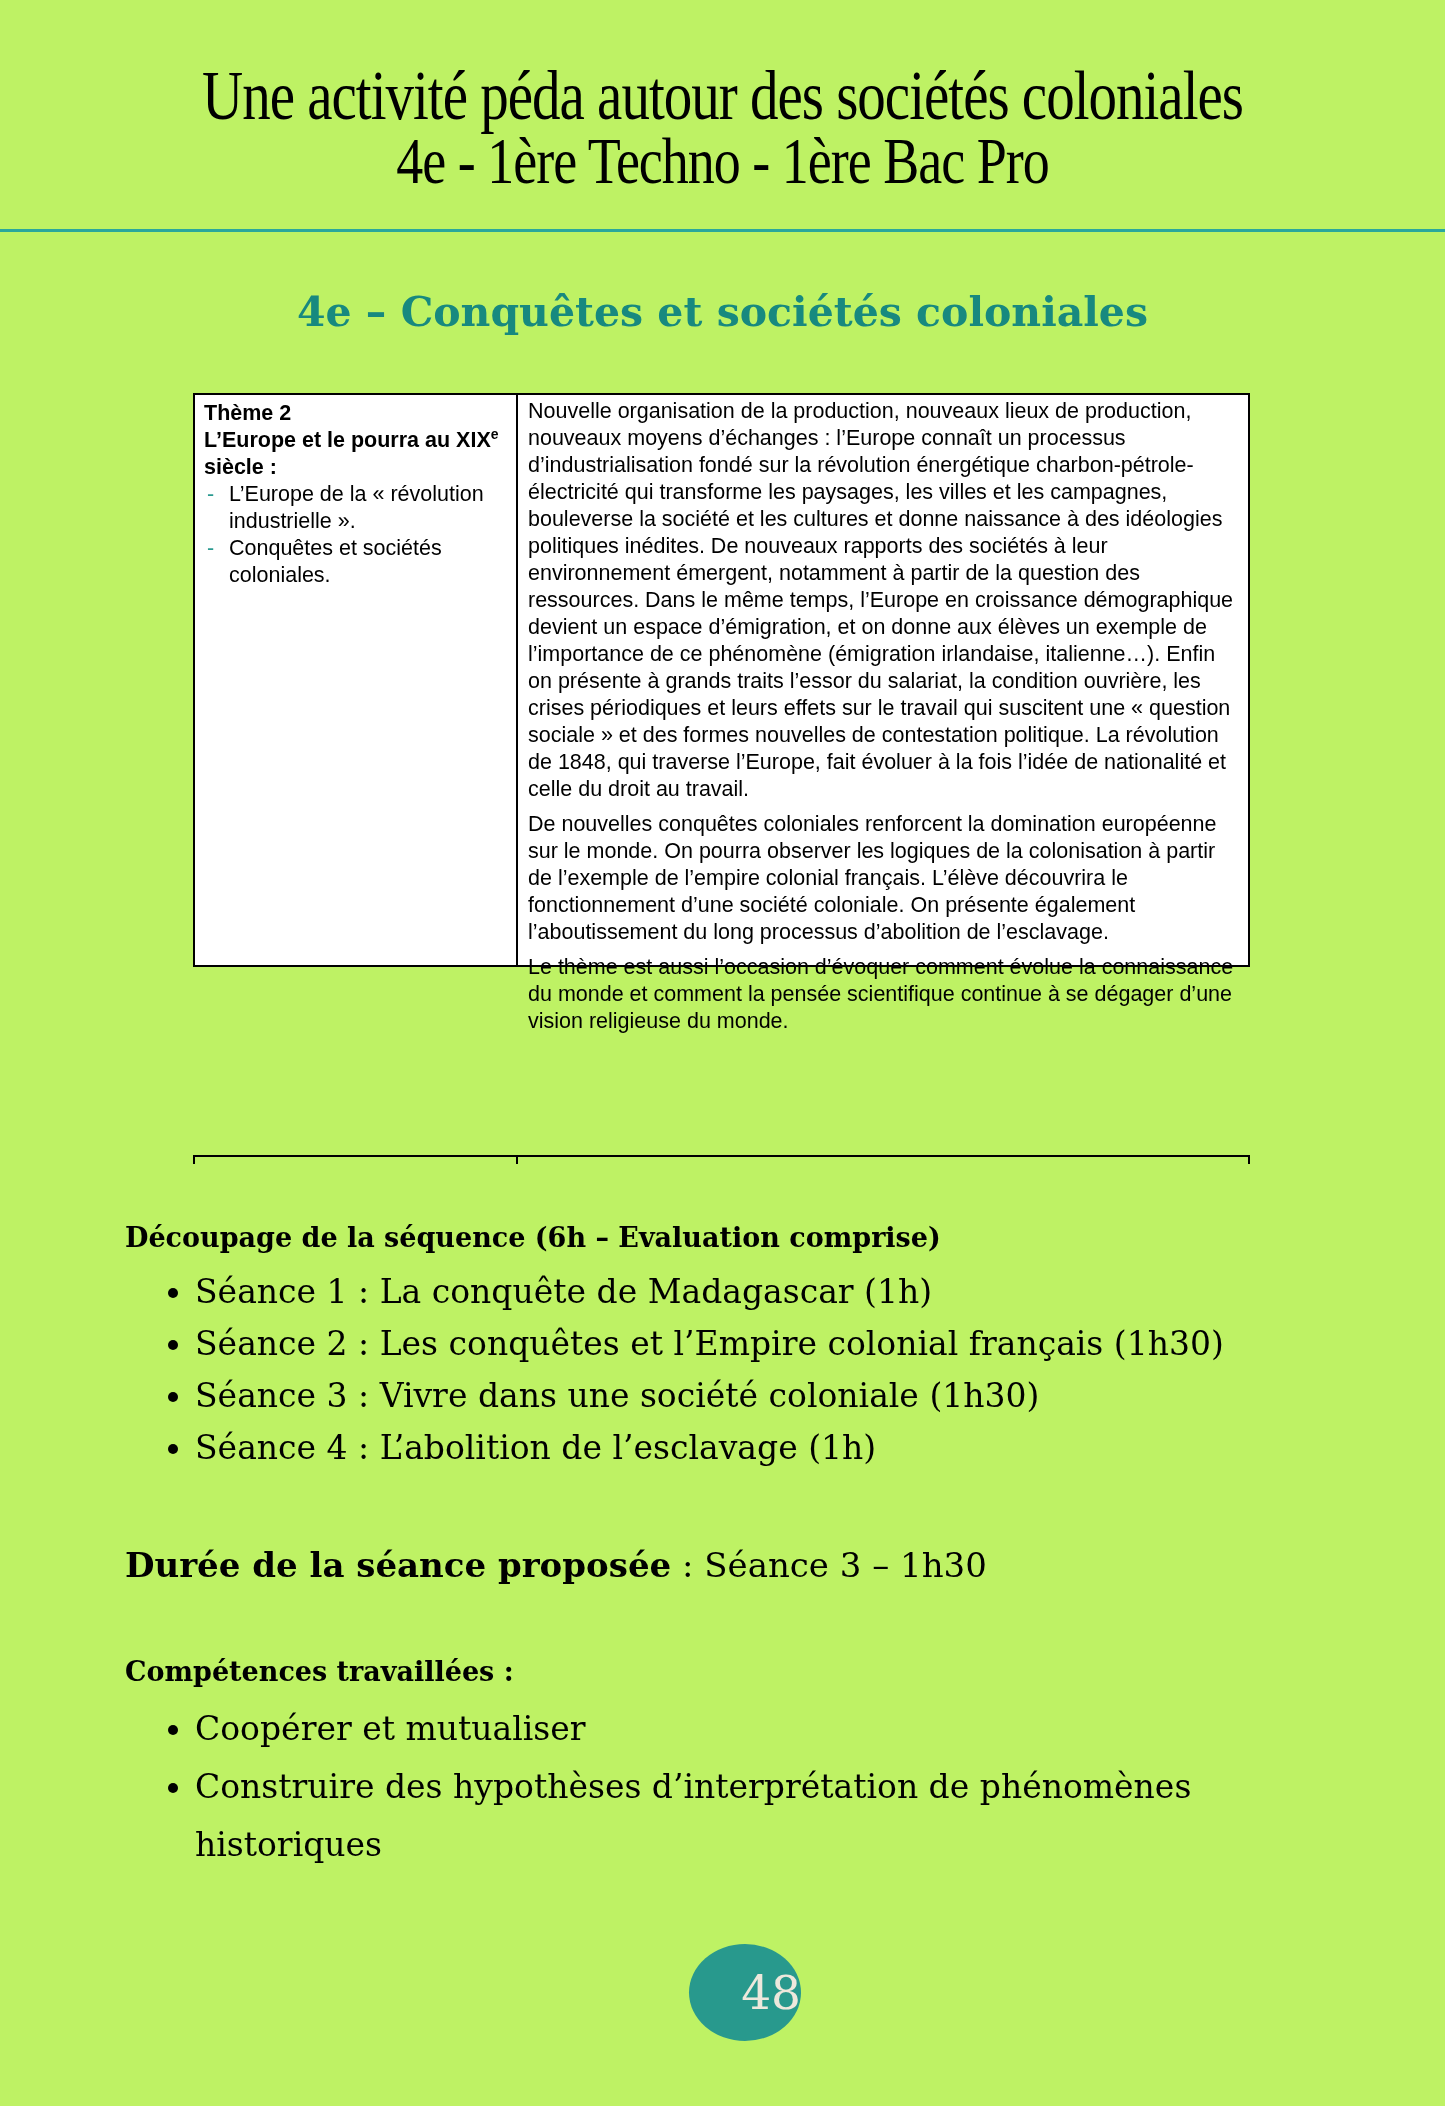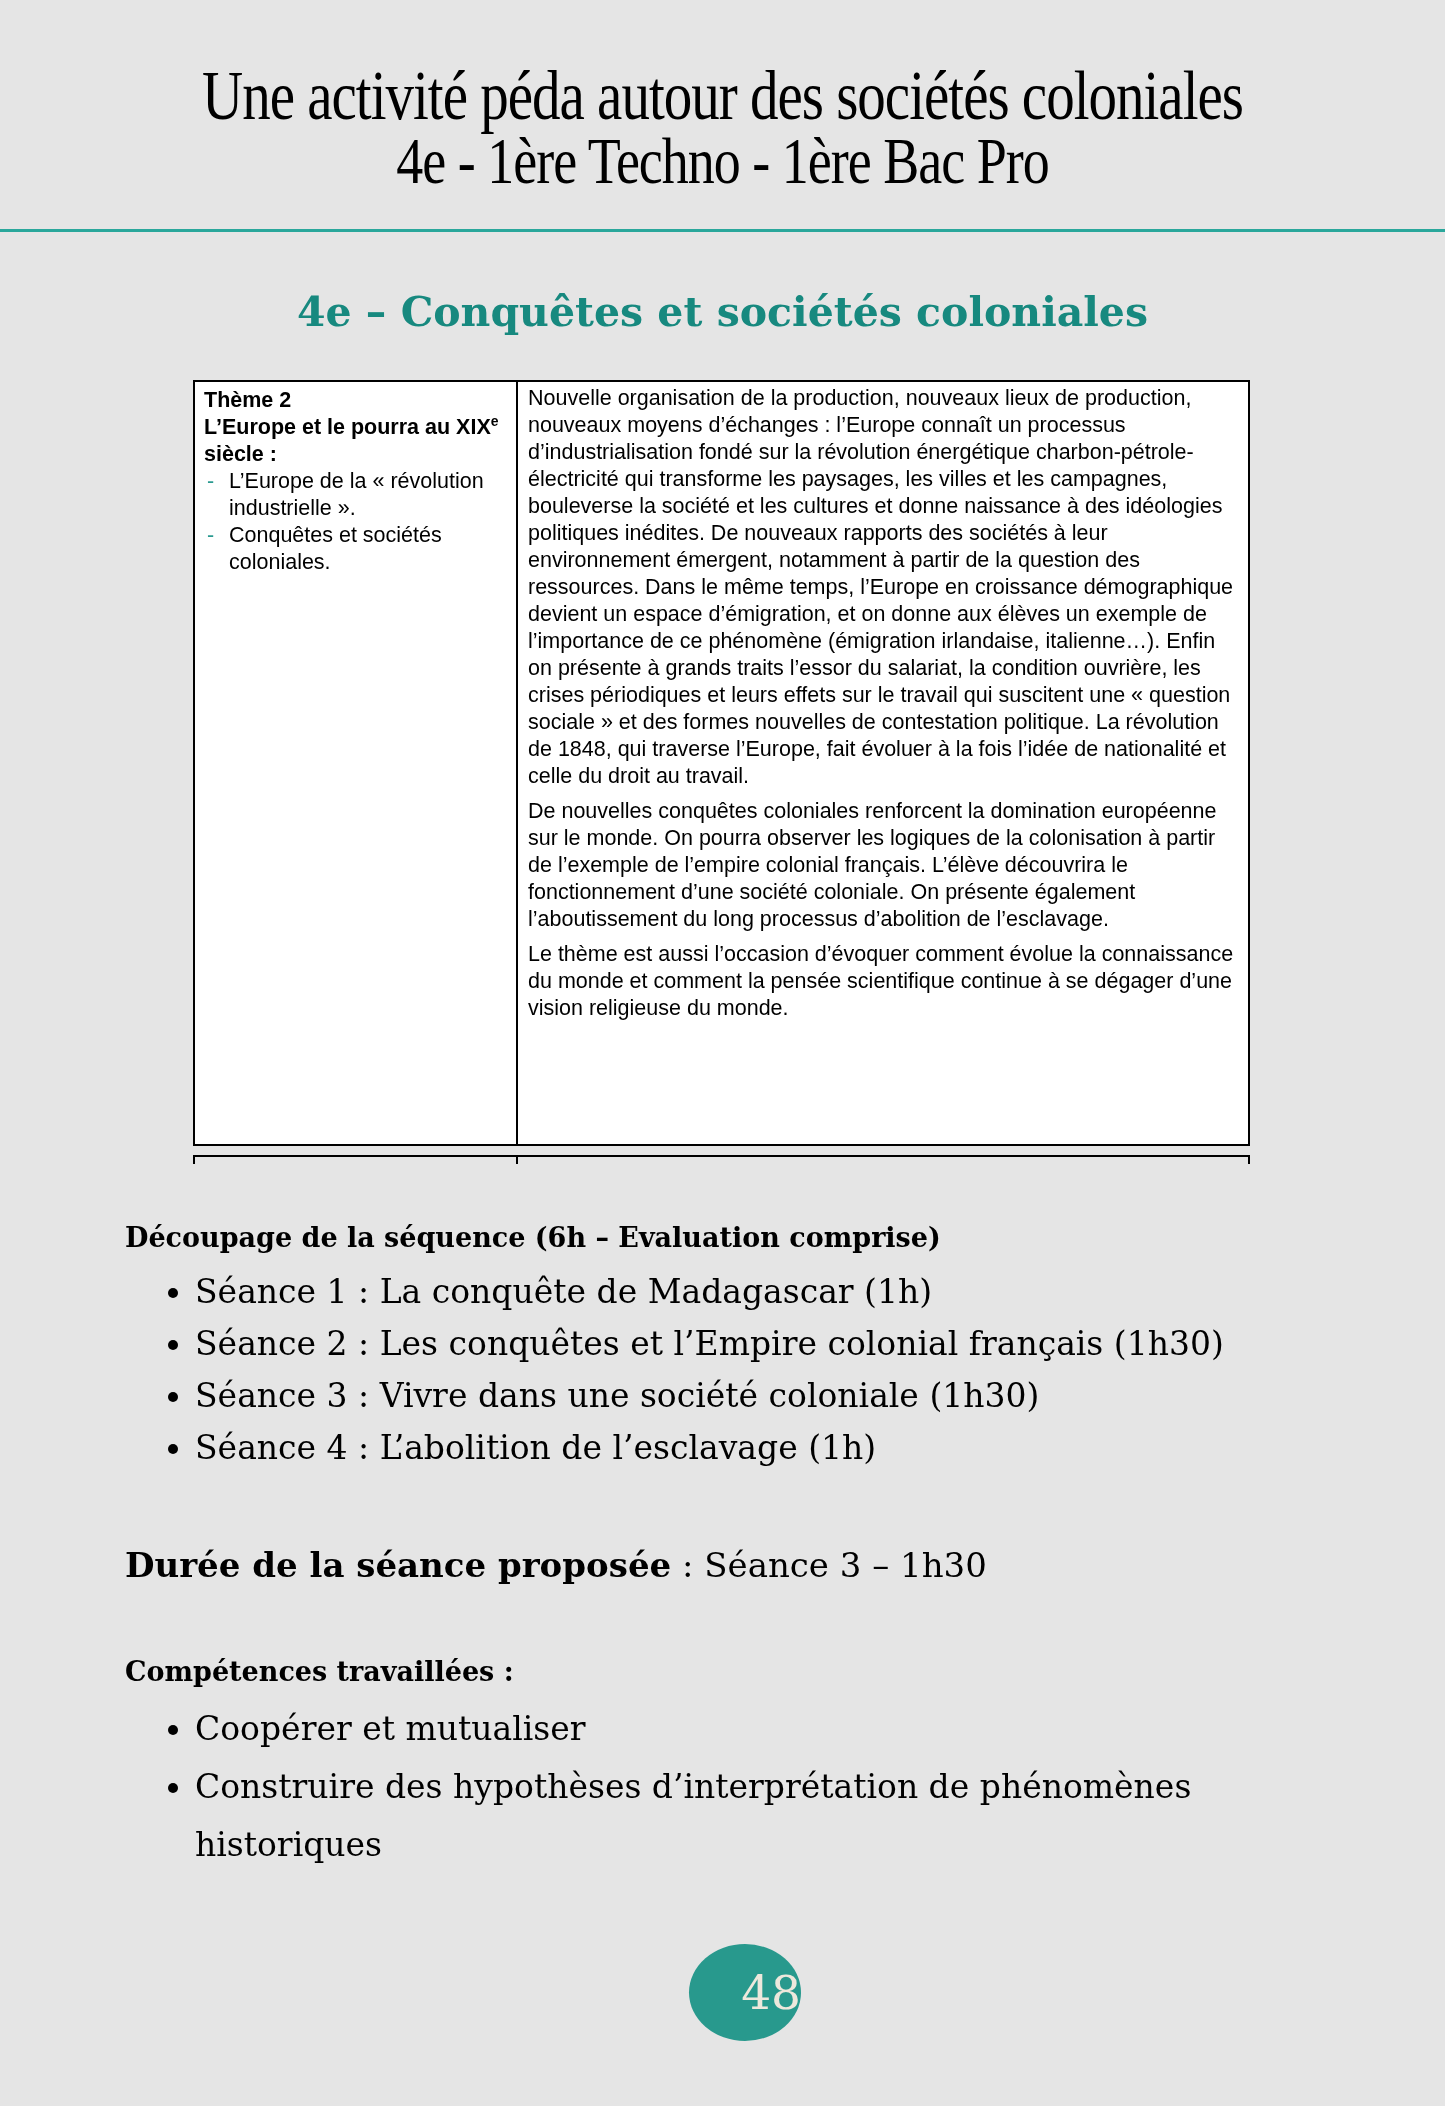--- a/index.html
+++ b/index.html
@@ -1,33 +1,33 @@
 <!DOCTYPE html>
 <html><head>
 <meta charset="utf-8">
 <style>
   html,body{margin:0;padding:0;background:#ffffff;}
-  .page{position:relative;width:1445px;height:2106px;background:#e5e5e5;overflow:hidden;
+  .page{position:relative;width:1445px;height:2106px;background:#bef264;overflow:hidden;
         font-family:"Liberation Serif",serif;color:#000;}
 
   
   .doc-title{position:absolute;top:58px;left:0;width:100%;text-align:center;}
   .doc-title .line{display:block;font-family:"Liberation Serif",serif;
         font-weight:400;letter-spacing:-1px;transform:scaleY(1.22);transform-origin:center top;}
   .doc-title .l1{font-size:57px;line-height:62px;}
   .doc-title .l2{font-size:54px;line-height:60px;margin-top:4px;}
 
   .title-rule{position:absolute;top:229px;left:0;width:1445px;height:3px;background:#2aa79b;}
 
   
   .main-heading{position:absolute;top:288px;left:0;width:100%;text-align:center;
         font-family:"DejaVu Serif",serif;font-weight:700;font-size:41px;color:#17897f;}
 
   
-  .prog-table{position:absolute;left:193px;top:380px;width:1057px;height:766px;
+  .prog-table{position:absolute;left:193px;top:393px;width:1057px;height:574px;
         box-sizing:border-box;border:2px solid #000;display:flex;background:#fff;}
   .cell{box-sizing:border-box;font-family:"Liberation Sans","DejaVu Sans",sans-serif;
         font-size:21.5px;line-height:27px;}
   .cell-left{width:323px;border-right:2px solid #000;padding:5px 8px 5px 9px;}
   .cell-right{flex:1;padding:3px 8px 3px 10px;}
   .cell-left .b{font-weight:700;}
   .cell-left sup{font-size:14px;line-height:0;}
   .dash-item{position:relative;padding-left:25px;}
   .dash-item::before{content:"-";position:absolute;left:3px;top:0;color:#2a9a90;font-weight:400;}
   .cell-right p{margin:0 0 8px 0;}

